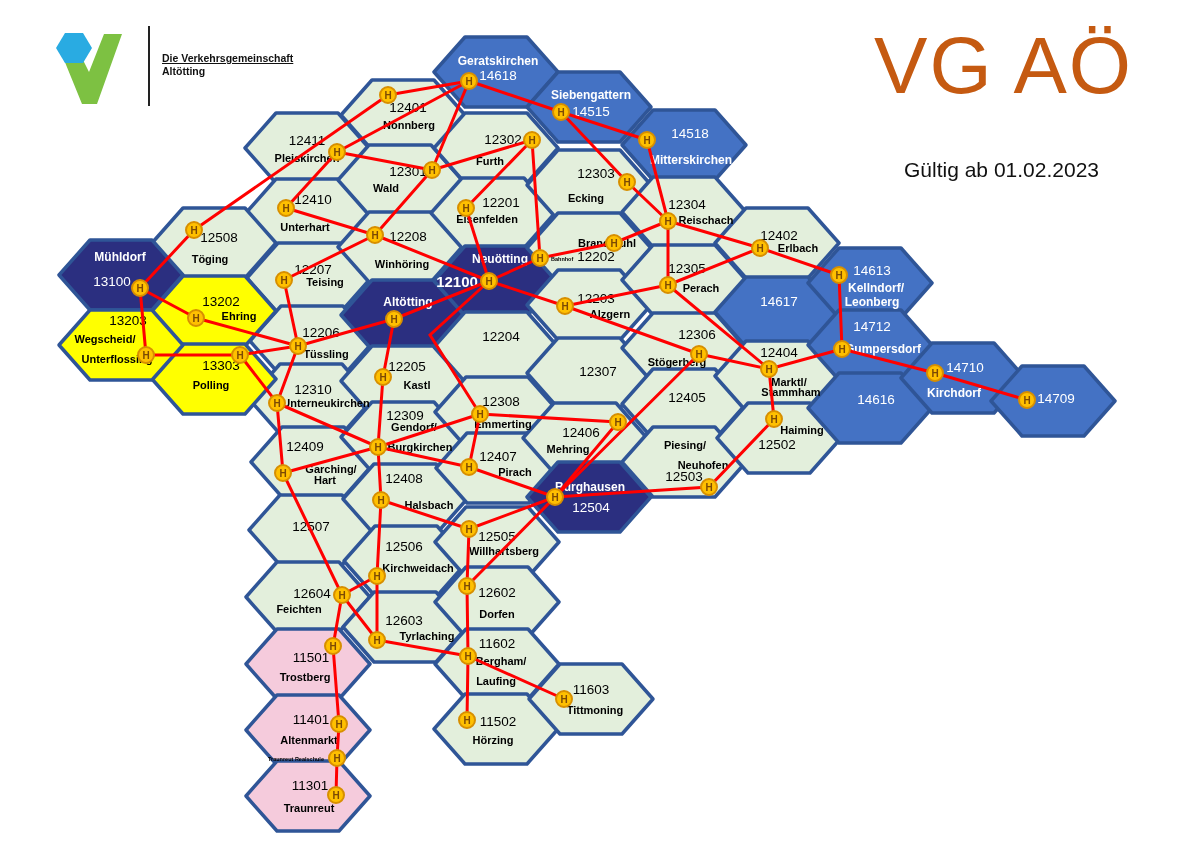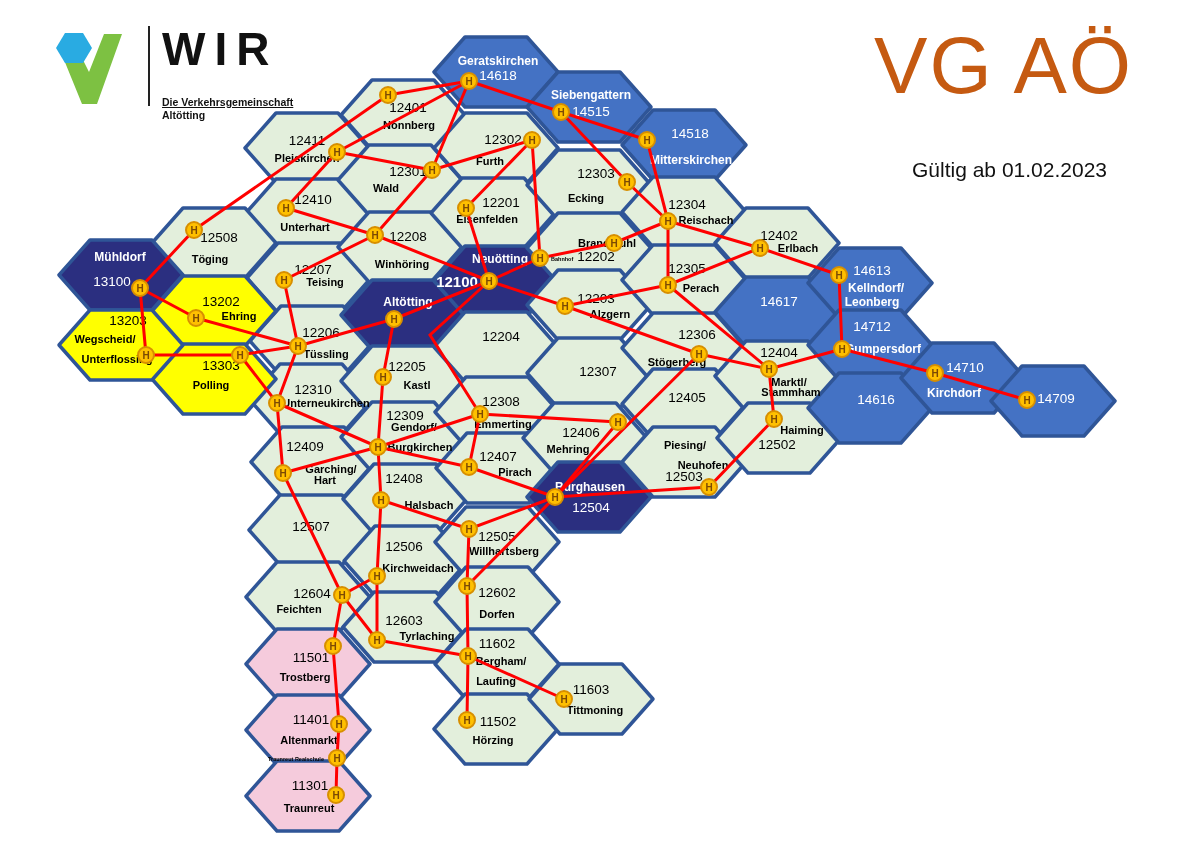--- a/index.html
+++ b/index.html
@@ -16,21 +16,21 @@
   .anno{font-size:5.5px;font-weight:bold;fill:#000;text-anchor:start}
   .route{stroke:#FF0000;stroke-width:3;fill:none;stroke-linecap:round}
   .hdr-logo{position:absolute;left:52px;top:26px;display:flex;align-items:flex-start;gap:12px}
   .logo-divider{width:2px;height:80px;background:#222;margin-left:4px}
   .logo-text{padding-top:2px}
   .brand{font-size:46px;font-weight:bold;color:#111;letter-spacing:9px;line-height:0.95}
   .sub1{font-size:10.5px;font-weight:bold;color:#111;text-decoration:underline;margin-top:24px}
   .sub2{font-size:10.5px;font-weight:bold;color:#111;margin-top:1px}
   .vg-title{position:absolute;right:58px;top:20px;font-size:80px;font-weight:400;
             color:#C55A11;letter-spacing:2px}
-  .valid{position:absolute;right:84px;top:158px;font-size:21px;color:#111}
+  .valid{position:absolute;right:92px;top:158px;font-size:21px;color:#111}
 </style>
 </head>
 <body>
 
 <svg id="map" width="1191" height="842" viewBox="0 0 1191 842">
     <polygon points="245,148 276,113 338,113 369,148 338,183 276,183" fill="#E3EFDC" stroke="#2F5597" stroke-width="3.5" stroke-linejoin="round"></polygon>
     <polygon points="245,214 276,179 338,179 369,214 338,249 276,249" fill="#E3EFDC" stroke="#2F5597" stroke-width="3.5" stroke-linejoin="round"></polygon>
     <polygon points="247,278 278,243 340,243 371,278 340,313 278,313" fill="#E3EFDC" stroke="#2F5597" stroke-width="3.5" stroke-linejoin="round"></polygon>
     <polygon points="250,341 281,306 343,306 374,341 343,376 281,376" fill="#E3EFDC" stroke="#2F5597" stroke-width="3.5" stroke-linejoin="round"></polygon>
     <polygon points="249,399 280,364 342,364 373,399 342,434 280,434" fill="#E3EFDC" stroke="#2F5597" stroke-width="3.5" stroke-linejoin="round"></polygon>
@@ -392,20 +392,19 @@
     <text x="268" y="761" class="anno">Traunreut Realschule</text>
   </svg>
 
 <div class="hdr-logo">
   <svg width="80" height="84" viewBox="0 0 80 84">
     <path id="logo-check" d="M8 24 L26 24 L37 46 L52 8 L70 8 L45 78 L30 78 Z" fill="#7DC142"></path>
     <polygon id="logo-hex" points="4,22 13,7 31,7 40,22 31,37 13,37" fill="#29ABE2"></polygon>
   </svg>
   <div class="logo-divider"></div>
   <div class="logo-text">
-    <div class="brand">WIR</div>
     <div class="sub1">Die Verkehrsgemeinschaft</div>
     <div class="sub2">Altötting</div>
   </div>
 </div>
 
 <div class="vg-title">VG AÖ</div>
 <div class="valid">Gültig ab 01.02.2023</div>
 
 </body></html>

